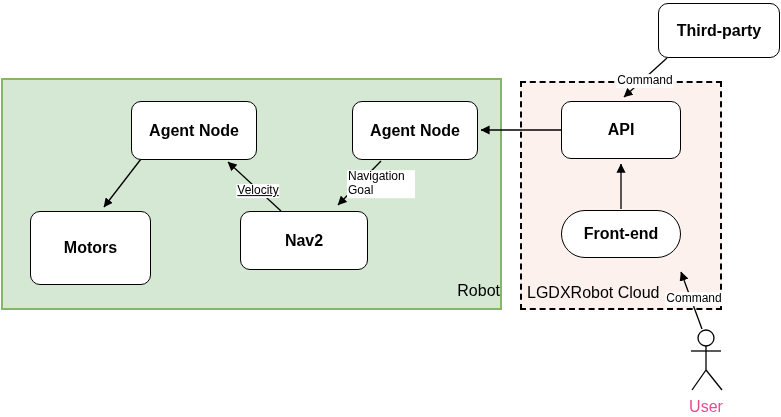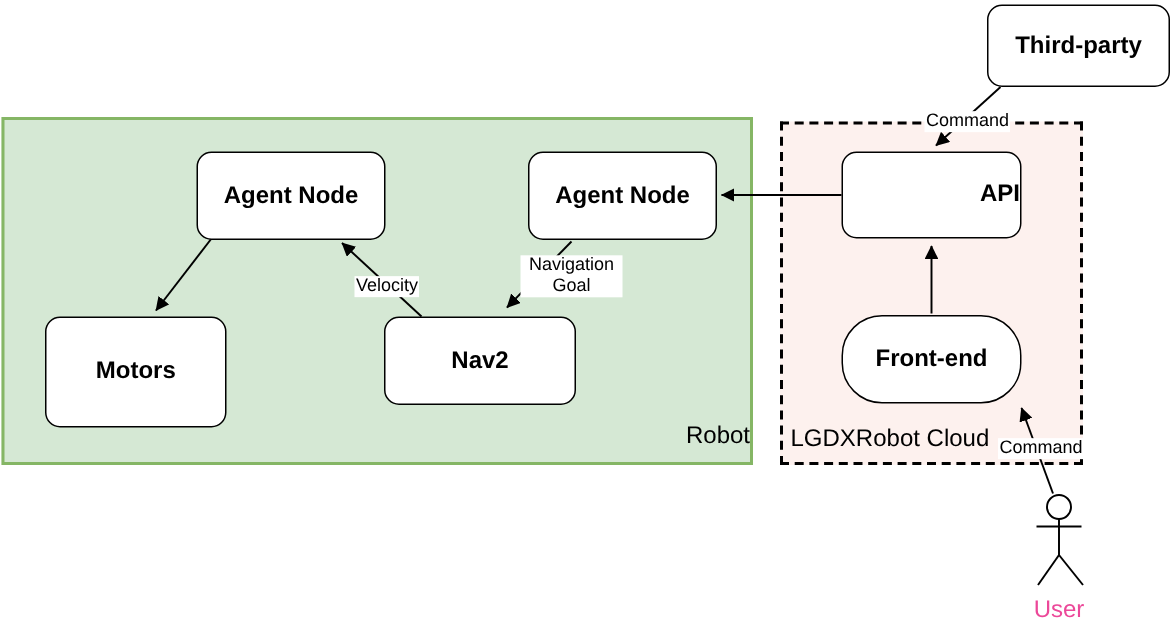--- a/index.html
+++ b/index.html
@@ -28,30 +28,30 @@
   .node{
     position:absolute;box-sizing:border-box;
     background:#ffffff;border:1.5px solid #000000;border-radius:10px;
     display:flex;align-items:center;justify-content:center;
     font-size:16px;color:#000;font-weight:bold;
   }
   .n-third{left:658px;top:3px;width:122px;height:55px;}
   .n-agent-l{left:131px;top:101px;width:126px;height:59px;}
   .n-agent-r{left:352px;top:101px;width:126px;height:59px;}
   .n-motors{left:30px;top:211px;width:121px;height:74px;}
-  .n-nav2{left:240px;top:211px;width:128px;height:59px;margin-left:16px;}
-  .n-api{left:561px;top:101px;width:120px;height:58px;justify-content:flex-end;}
-  .n-front{left:561px;top:210px;width:120px;height:59px;border-radius:27px;}
+  .n-nav2{left:240px;top:211px;width:128px;height:59px;}
+  .n-api{left:561px;top:101px;width:120px;height:58px;}
+  .n-front{left:561px;top:210px;width:120px;height:48px;border-radius:27px;}
   .edge-label{
     position:absolute;transform:translate(-50%,-50%);
     background:#ffffff;font-size:12px;color:#000;
-    white-space:nowrap;padding:0 1px;text-align:center;line-height:1.15;
+    white-space:nowrap;padding:0 1px;line-height:1.15;
   }
   .el-velcmd{left:122px;top:183px;}
-  .el-vel{left:258px;top:191px;}
+  .el-vel{left:258px;top:191px;text-decoration:underline;}
   .el-navgoal{left:363px;top:184px;white-space:normal;width:66px;margin-left:18px;}
   .el-cmdtop{left:645px;top:81px;}
   .el-cmdbottom{left:694px;top:299px;}
   .actor-label{
     position:absolute;left:706px;top:407px;transform:translate(-50%,-50%);
     font-size:16px;color:#ec4899;white-space:nowrap;
   }
 </style>
 </head>
 <body>

